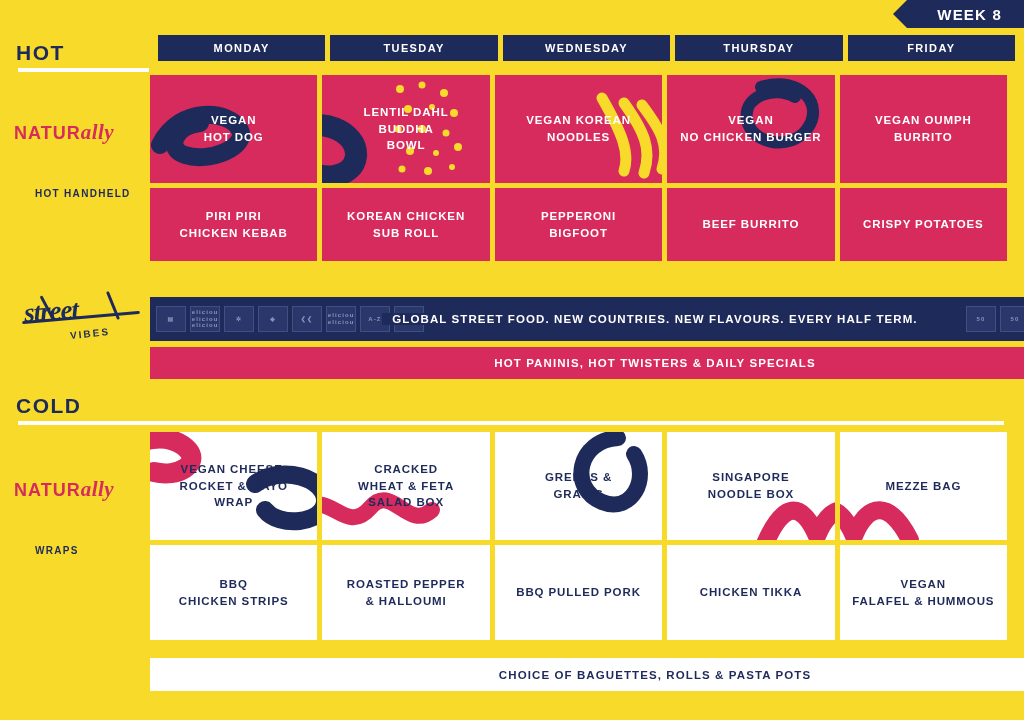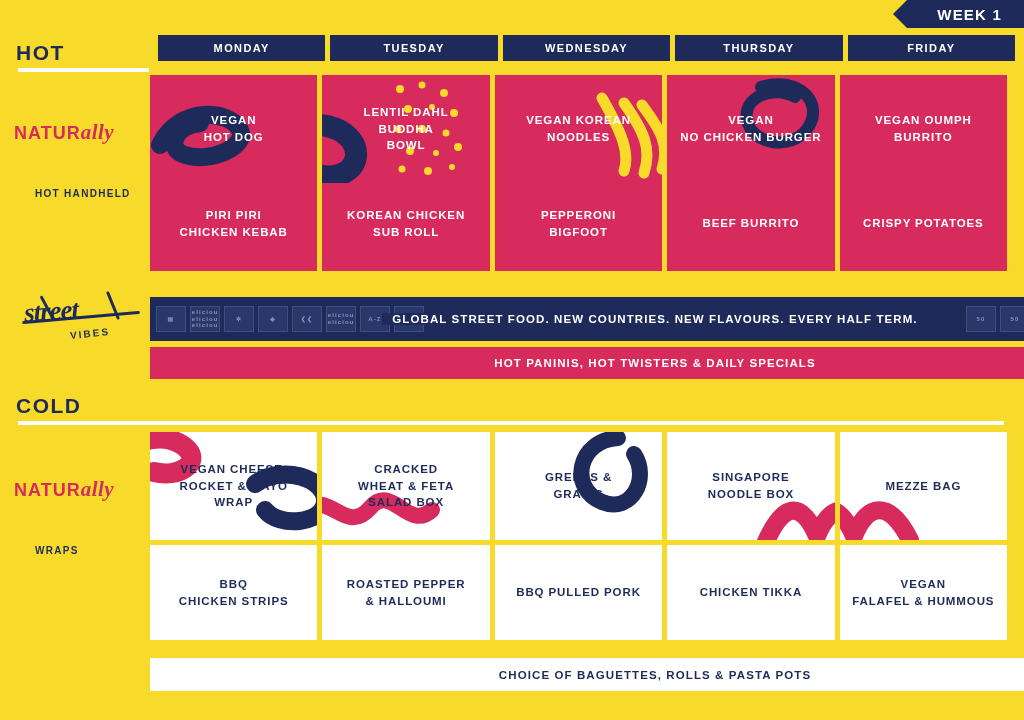--- a/index.html
+++ b/index.html
@@ -219,21 +219,21 @@
     width: 14px; height: 14px; border-radius: 50%;
     background: #0E1736;
   }
 </style>
 </head>
 <body>
 
 <div class="page">
 
   <div class="week-banner">
-    <span>WEEK 1</span>
+    <span>WEEK 8</span>
   </div>
 
   <div class="section-title" style="top:41px">HOT</div>
   <div class="title-rule" style="top:68px; width:131px"></div>
 
   <div class="day-headers">
     <div class="day-head">MONDAY</div>
     <div class="day-head">TUESDAY</div>
     <div class="day-head">WEDNESDAY</div>
     <div class="day-head">THURSDAY</div>
@@ -289,21 +289,21 @@
       <span class="txt">VEGAN<br>NO CHICKEN BURGER</span>
     </div>
     <div class="cell pink">
       <span class="txt">VEGAN OUMPH<br>BURRITO</span>
     </div>
   </div>
 
   <div class="row-label" style="top:188px; height:95px">
     <span>HOT HANDHELD</span>
   </div>
-  <div class="grid-row" style="top:176px; height:95px">
+  <div class="grid-row" style="top:188px; height:73px">
     <div class="cell pink">
         <span class="txt">PIRI PIRI<br>CHICKEN KEBAB</span>
       </div>
     <div class="cell pink">
         <span class="txt">KOREAN CHICKEN<br>SUB ROLL</span>
       </div>
     <div class="cell pink">
         <span class="txt">PEPPERONI<br>BIGFOOT</span>
       </div>
     <div class="cell pink">

